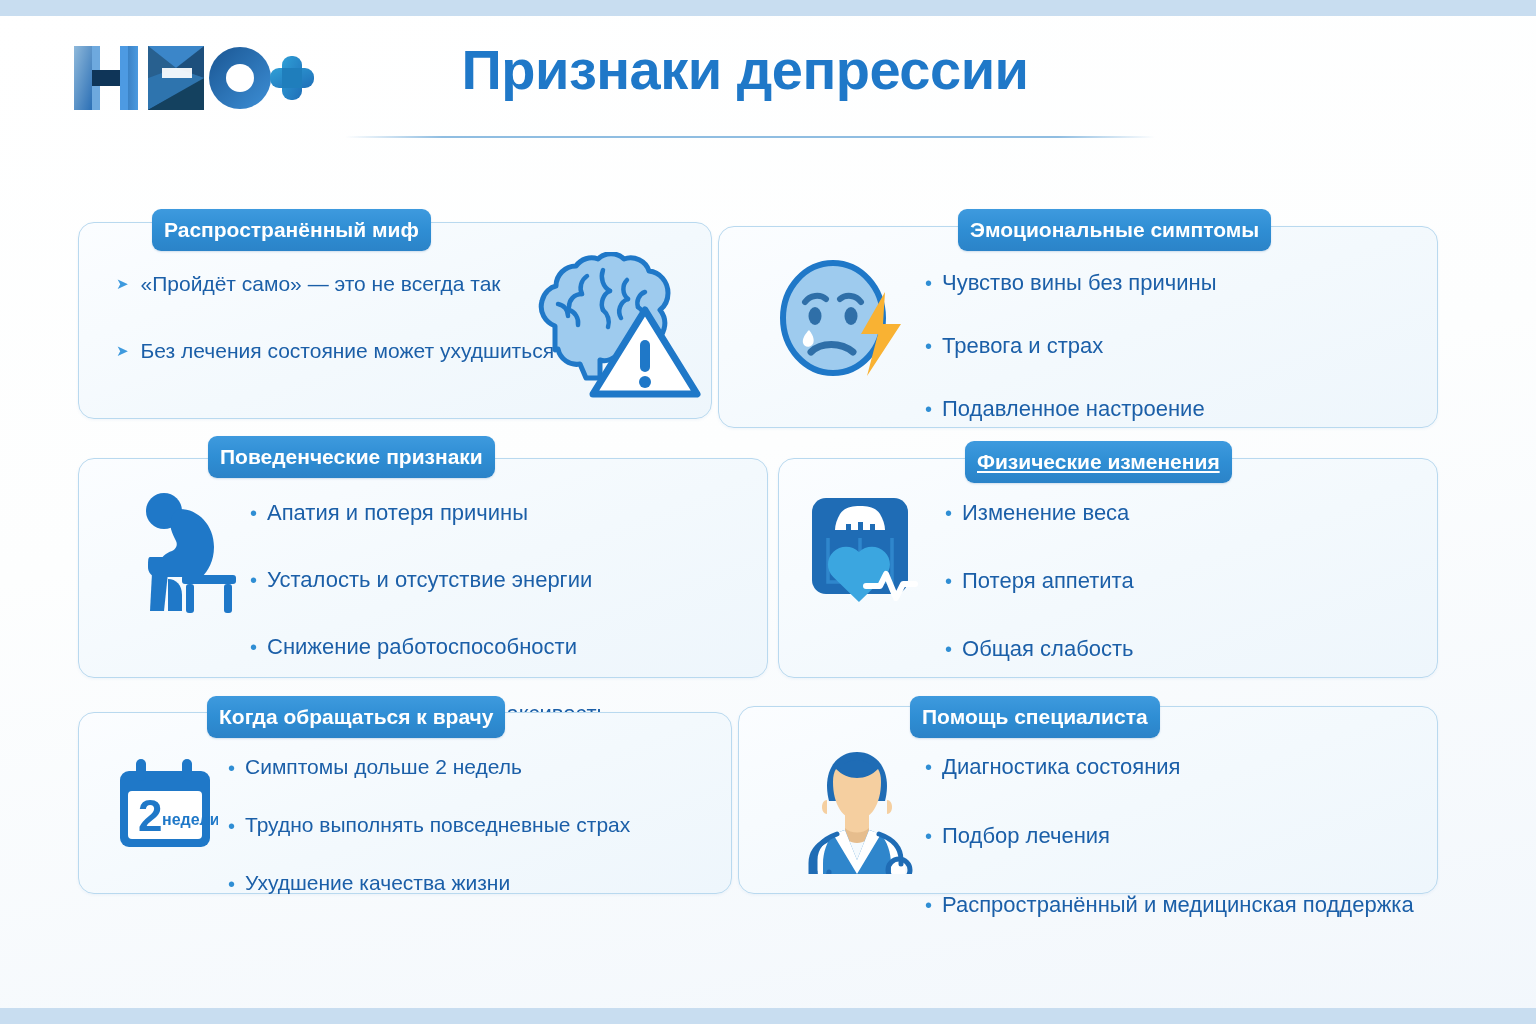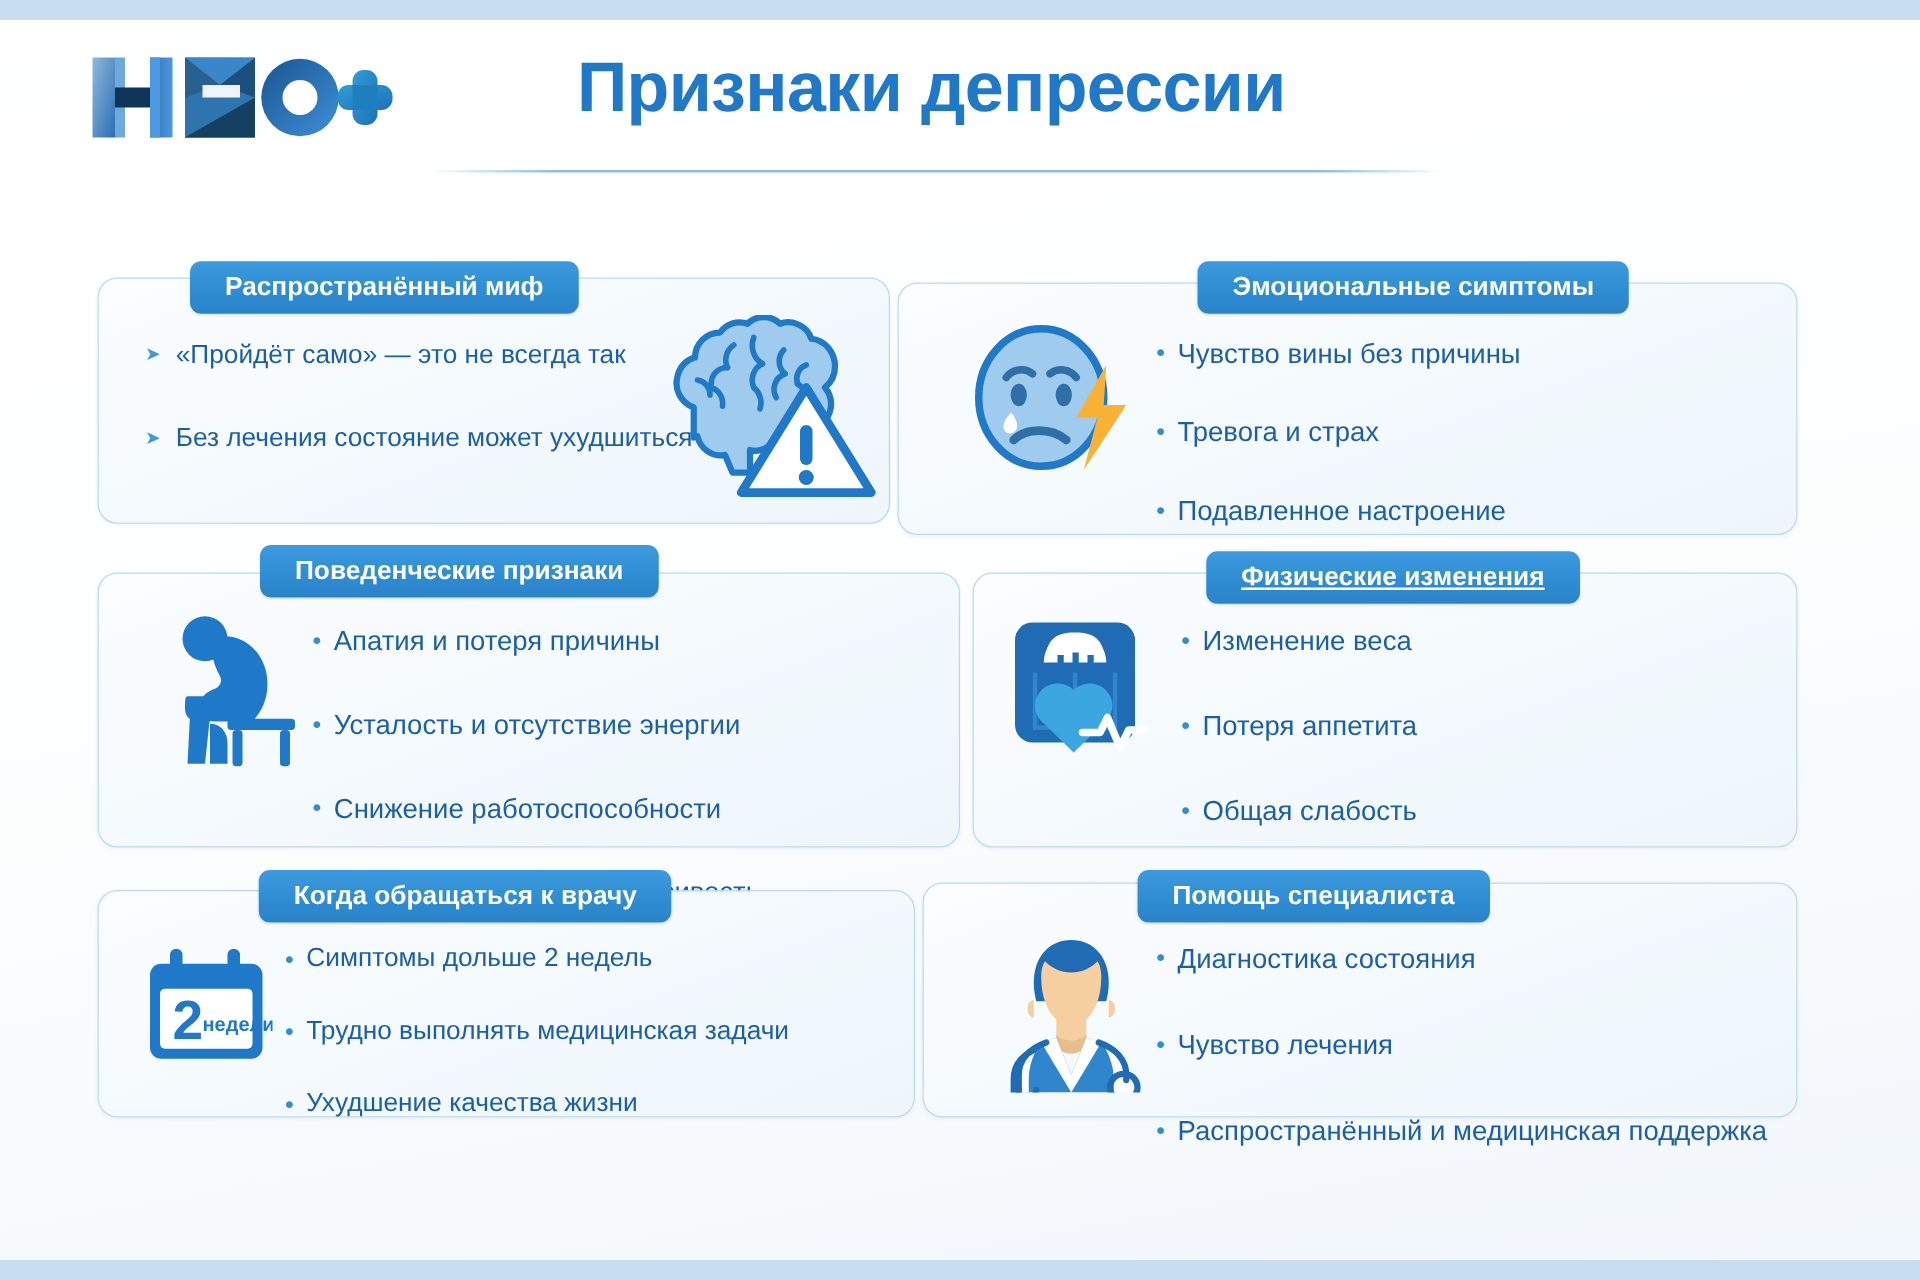--- a/index.html
+++ b/index.html
@@ -48,21 +48,21 @@
     position:absolute;
     background:linear-gradient(160deg,#fbfdff 0%,#f3f9fd 55%,#eef6fc 100%);
     border:1.6px solid #b9d9ef;
     border-radius:16px;
     box-shadow:0 1px 3px rgba(60,120,180,.07);
   }
   .badge{
     position:absolute;
     display:flex;align-items:center;justify-content:center;
     height:42px;
-    padding:0 28px;
+    padding:0 12px;
     border-radius:9px;
     background:linear-gradient(180deg,#3e9ade 0%,#2f8ed4 50%,#2b83c8 100%);
     color:#ffffff;
     font-size:21px;font-weight:bold;
     white-space:nowrap;
     box-shadow:0 1px 2px rgba(30,90,150,.18);
     z-index:4;
   }
   .bullets{position:absolute;}
   .bullet{
@@ -328,21 +328,21 @@
 
   <div class="card" id="card-when"></div>
   <div class="badge" id="badge-when">Когда обращаться к врачу</div>
   <div class="bullets f21 gap34" id="bul-when">
     <div class="bullet">
       <span class="dot">•</span>
       <span>Симптомы дольше 2 недель</span>
     </div>
     <div class="bullet">
       <span class="dot">•</span>
-      <span>Трудно выполнять медицинская задачи</span>
+      <span>Трудно выполнять повседневные страх</span>
     </div>
     <div class="bullet">
       <span class="dot">•</span>
       <span>Ухудшение качества жизни</span>
     </div>
   </div>
   <div class="icon-wrap" id="ic-when">
     <svg viewBox="0 0 106 96" width="106" height="96">
       <rect x="8" y="14" width="90" height="76" rx="9" fill="#1f78c8"></rect>
       <rect x="16" y="34" width="74" height="48" rx="4" fill="#ffffff"></rect>
@@ -355,21 +355,21 @@
 
   <div class="card" id="card-help"></div>
   <div class="badge" id="badge-help">Помощь специалиста</div>
   <div class="bullets f22 gap43" id="bul-help">
     <div class="bullet">
       <span class="dot">•</span>
       <span>Диагностика состояния</span>
     </div>
     <div class="bullet">
       <span class="dot">•</span>
-      <span>Чувство лечения</span>
+      <span>Подбор лечения</span>
     </div>
     <div class="bullet">
       <span class="dot">•</span>
       <span>Распространённый и медицинская поддержка</span>
     </div>
   </div>
   <div class="icon-wrap" id="ic-help">
     <svg viewBox="0 0 146 132" width="146" height="132">
       <path d="M44 44c0-20 12-34 30-34s30 14 30 34c0 6-1 11-2 15H46c-1-4-2-9-2-15z" fill="#1f6cb5"></path>
       <path d="M52 40c3-14 10-22 22-22s19 8 22 22c-6-6-14-9-22-9s-16 3-22 9z" fill="#1f6cb5"></path>

